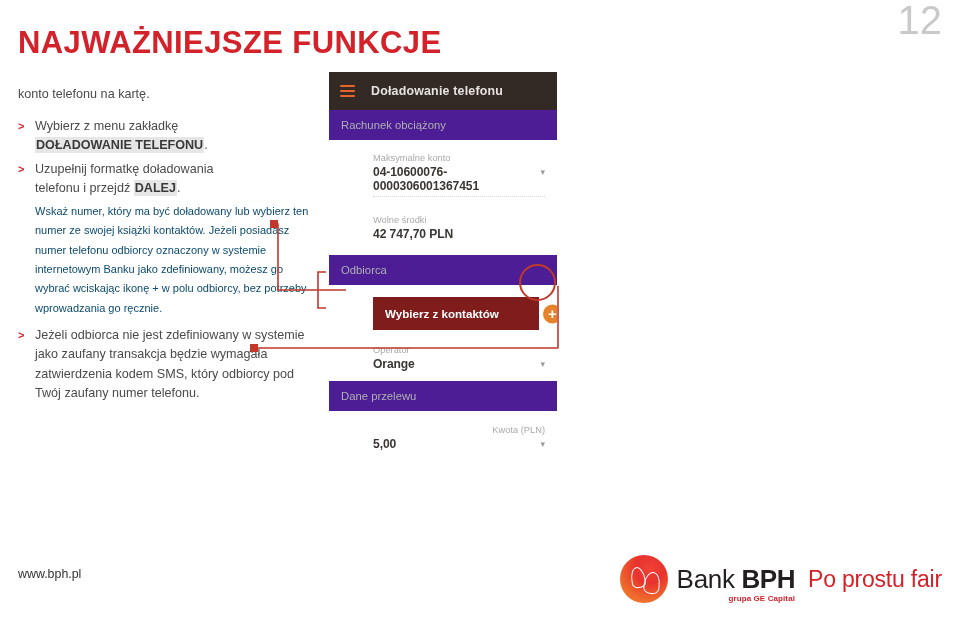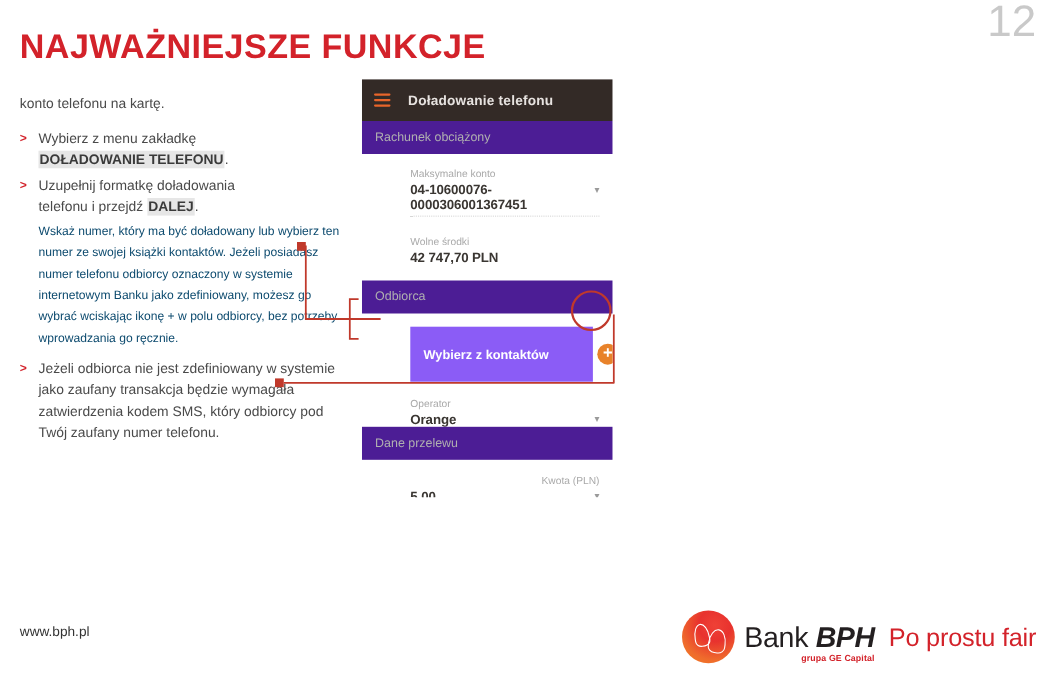--- a/index.html
+++ b/index.html
@@ -149,22 +149,22 @@
     color:#9a9a9a;font-size:9px;line-height:9px;
     transform:translateY(-1px);
   }
   .fld-underline{
     border-bottom:1px dotted #d6d6d6;
     margin-top:3px;
   }
   .orange-btn{
     position:relative;
     margin-left:44px;margin-right:18px;
-    height:50px;
-    background:#8b5cf6;
+    height:33px;
+    background:#7f1d1d;
     display:flex;align-items:center;
     padding-left:12px;
     color:#ffffff;
     font-size:11.6px;
     font-weight:700;
     margin-top:12px;
     filter:blur(0.2px);
   }
   .plus-badge{
     position:absolute;
@@ -232,21 +232,21 @@
     transform:rotate(8deg);
   }
   .logo-text{position:relative;margin-right:13px;}
   .logo-bank{
     font-size:26px;
     color:#231f20;
     font-weight:400;
     letter-spacing:-0.3px;
     line-height:1;
   }
-  .logo-bank b{font-weight:700;letter-spacing:-0.5px;font-style:italic;}
+  .logo-bank b{font-weight:700;letter-spacing:-0.5px;}
   .logo-sub{
     position:absolute;
     right:0;bottom:-11px;
     font-size:8px;
     color:#d3222a;
     font-weight:700;
     letter-spacing:0.1px;
     white-space:nowrap;
   }
   .logo-slogan{
@@ -337,21 +337,21 @@
   <div class="ph-band">Odbiorca</div>
 
   <div class="ph-body">
     <div class="orange-btn">
       <span>Wybierz z kontaktów</span>
       <div class="plus-badge">
           <span>+</span>
         </div>
     </div>
 
-    <div class="fld" style="padding-top:15px;">
+    <div class="fld" style="padding-top:15px;padding-bottom:10px;">
       <div class="fld-label">Operator</div>
       <div class="fld-row">
         <div class="fld-value">Orange</div>
         <div class="caret">▾</div>
       </div>
     </div>
   </div>
 
   <div class="ph-band">Dane przelewu</div>
 

